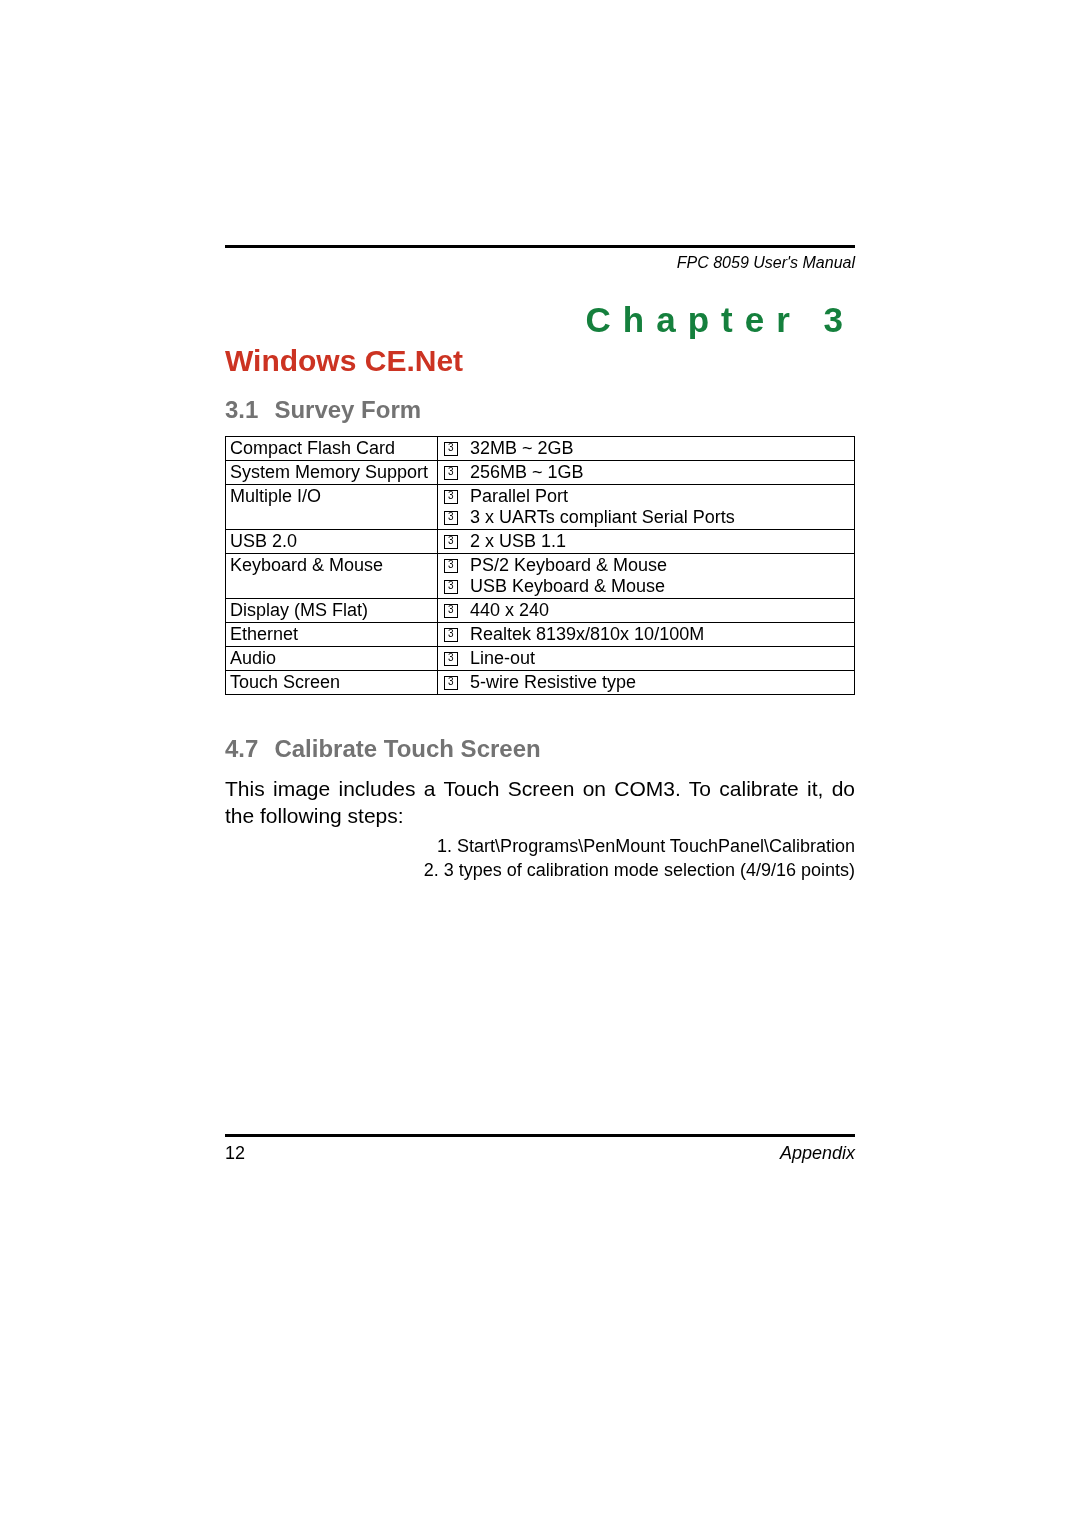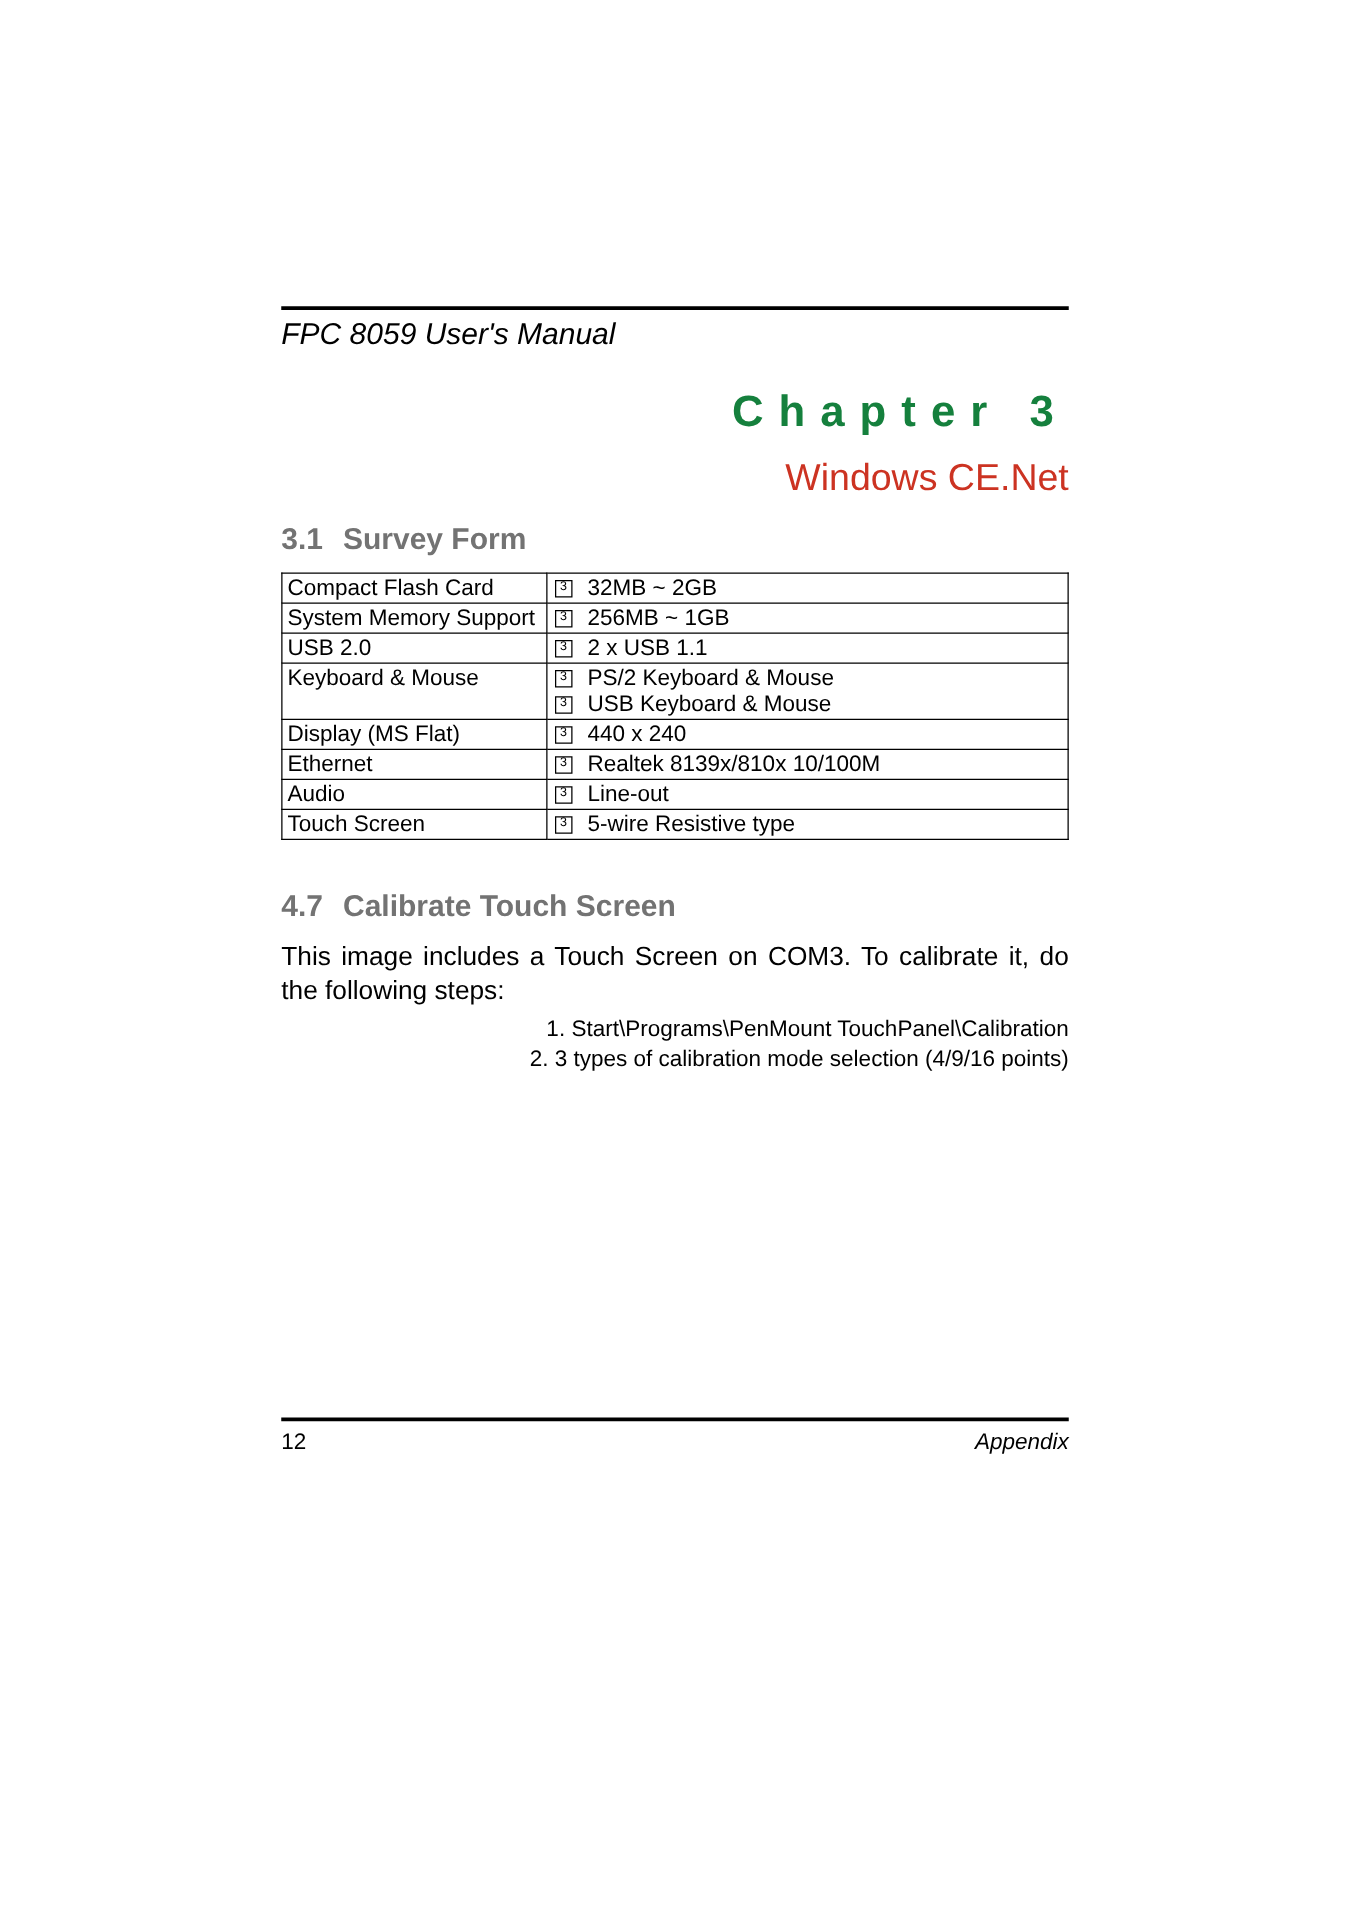--- a/index.html
+++ b/index.html
@@ -14,37 +14,37 @@
       position: absolute;
       left: 225px;
       top: 245px;
       width: 630px;
     }
     .header-line {
       border-top: 3px solid #000;
       margin-bottom: 6px;
     }
     .header-text {
+      text-align: right;
       font-style: italic;
-      font-size: 24px;
+      font-size: 16px;
     }
     .chapter-title {
       text-align: right;
       color: #15803d;
       font-weight: bold;
       font-size: 35px;
       letter-spacing: 12px;
       margin-top: 28px;
     }
     .chapter-subtitle {
-      text-align: right;
       color: #cc3322;
-      font-weight: normal;
+      font-weight: bold;
       font-size: 30px;
-      margin-top: 16px;
+      margin-top: 4px;
     }
     .section-heading {
       color: #737373;
       font-weight: bold;
       font-size: 24px;
       margin-top: 18px;
       margin-bottom: 12px;
     }
     .section-number {
       margin-right: 16px;
@@ -140,20 +140,27 @@
             <div class="bullet-line"><span class="bullet-icon"></span><span>32MB ~ 2GB</span></div>
           </td>
         </tr>
         <tr>
           <td class="col-label">System Memory Support</td>
           <td class="bullet-cell">
             <div class="bullet-line"><span class="bullet-icon"></span><span>256MB ~ 1GB</span></div>
           </td>
         </tr>
         <tr>
+          <td class="col-label">Multiple I/O</td>
+          <td class="bullet-cell">
+            <div class="bullet-line"><span class="bullet-icon"></span><span>Parallel Port</span></div>
+            <div class="bullet-line"><span class="bullet-icon"></span><span>3 x UARTs compliant Serial Ports</span></div>
+          </td>
+        </tr>
+        <tr>
           <td class="col-label">USB 2.0</td>
           <td class="bullet-cell">
             <div class="bullet-line"><span class="bullet-icon"></span><span>2 x USB 1.1</span></div>
           </td>
         </tr>
         <tr>
           <td class="col-label">Keyboard &amp; Mouse</td>
           <td class="bullet-cell">
             <div class="bullet-line"><span class="bullet-icon"></span><span>PS/2 Keyboard &amp; Mouse</span></div>
             <div class="bullet-line"><span class="bullet-icon"></span><span>USB Keyboard &amp; Mouse</span></div>

